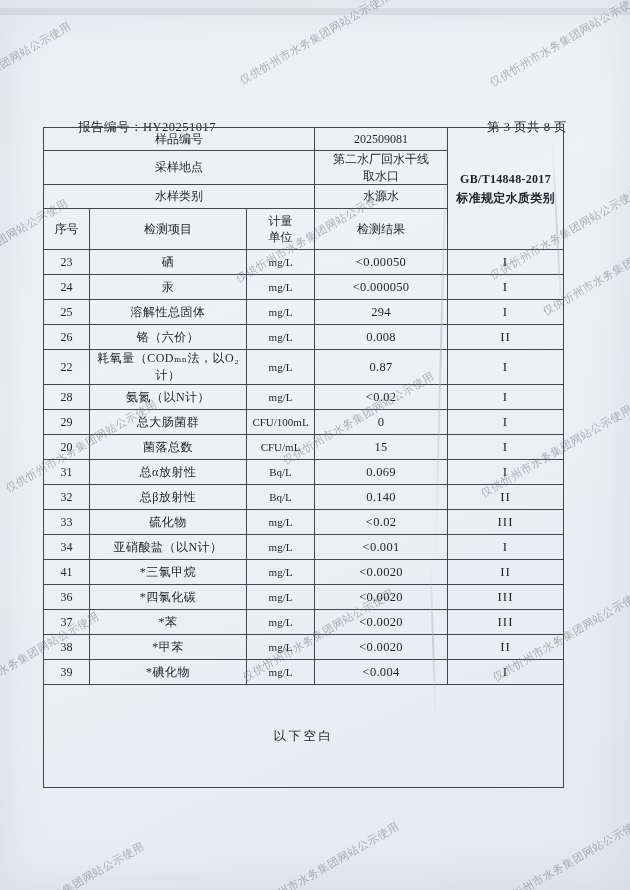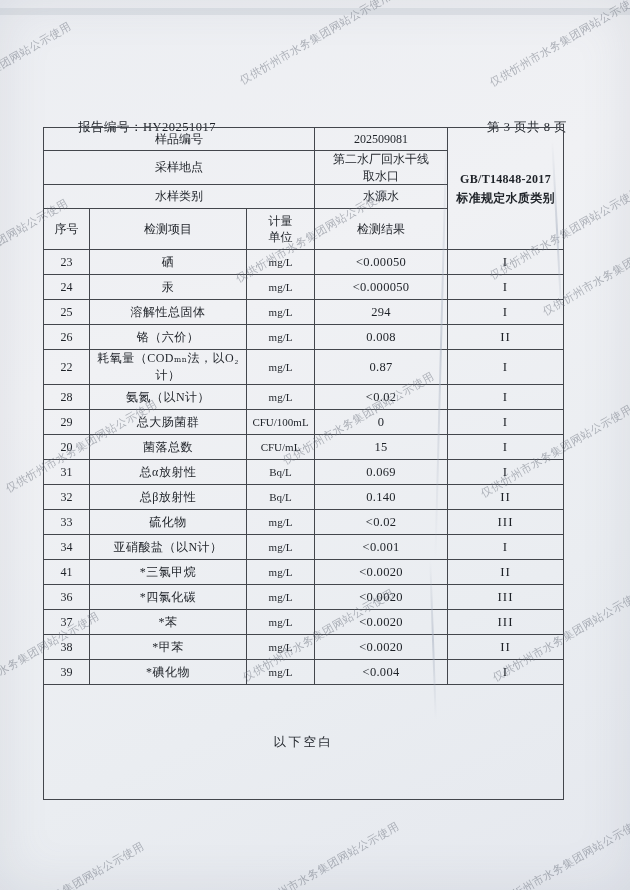--- a/index.html
+++ b/index.html
@@ -23,21 +23,21 @@
   }
   table.report{
     position:absolute;top:127px;left:43px;width:520px;
     border-collapse:collapse;table-layout:fixed;font-size:12px;
   }
   table.report td{
     border:1px solid #43464c;text-align:center;vertical-align:middle;
     padding:0 2px;overflow:hidden;
   }
   .r-info1{height:23px}.r-info2{height:34px}.r-info3{height:24px}
-  .r-head{height:41px}.r-data{height:25px}.r-blank{height:115px}
+  .r-head{height:41px}.r-data{height:25px}.r-blank{height:103px}
   td.item{text-align:left;padding-left:12px;letter-spacing:.5px;}
   td.unit{font-size:11px;}
   td.result{font-size:12.5px;letter-spacing:.3px;}
   td.cls{font-size:13px;letter-spacing:1px;}
   td.std{font-size:12px;line-height:1.55;letter-spacing:.3px;font-weight:bold;}
   .preline{white-space:pre-line;line-height:1.35;}
   td.blank-cell{text-align:left;vertical-align:top;padding:4px 9px;letter-spacing:2.5px;font-size:12.5px;}
   .wm{
     position:absolute;white-space:nowrap;pointer-events:none;
     font-family:"Liberation Sans","DejaVu Sans",sans-serif;

